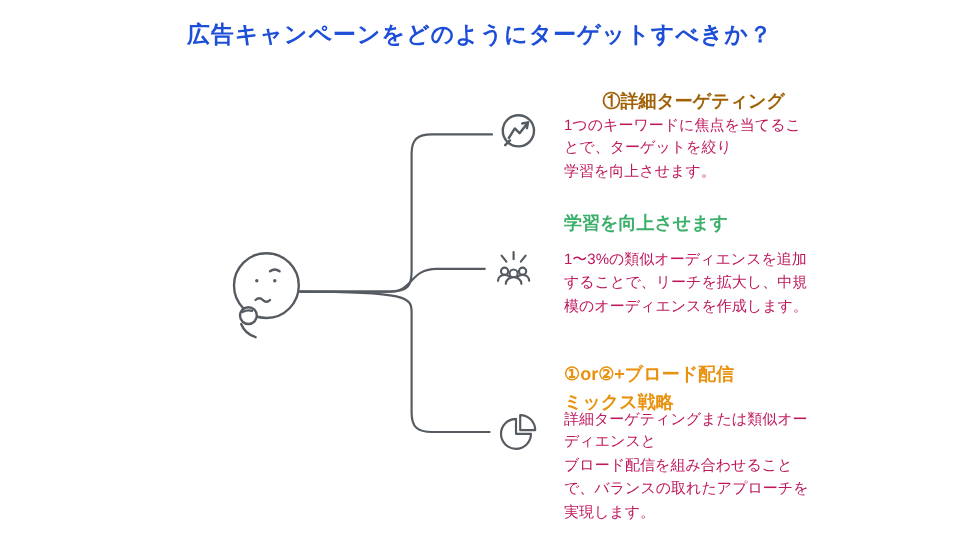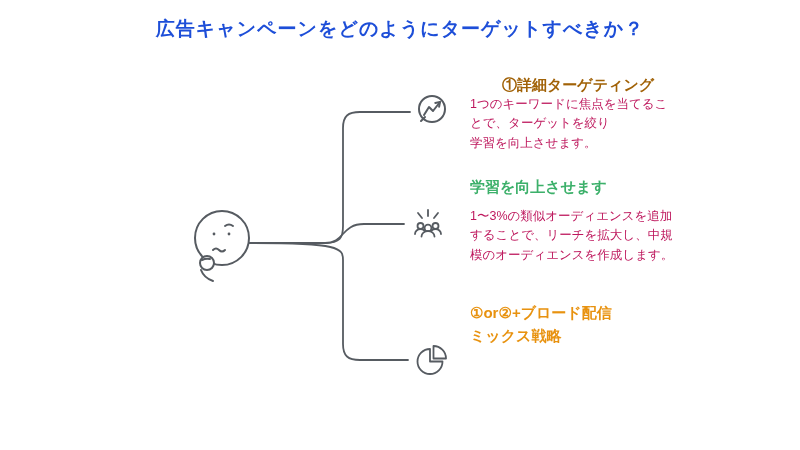--- a/index.html
+++ b/index.html
@@ -93,14 +93,19 @@
 模のオーディエンスを作成します。</p>
 
   <svg class="icon icon3" viewBox="0 0 40 40">
     <g fill="none" stroke="#565b61" stroke-width="1.8" stroke-linecap="round" stroke-linejoin="round">
       <path d="M20,8 A12.5,12.5 0 1 0 32.5,20.5 L20,20.5 Z" fill="#ffffff"></path>
       <path d="M23.5,5 A12.5,12.5 0 0 1 36,17.5 L23.5,17.5 Z" fill="#ffffff"></path>
     </g>
   </svg>
   <div class="heading b3-h">①or②+ブロード配信
 ミックス戦略</div>
+  <p class="body b3-b">詳細ターゲティングまたは類似オー
+ディエンスと
+ブロード配信を組み合わせること
+で、バランスの取れたアプローチを
+実現します。</p>
 
 </div>
 
 </body></html>

